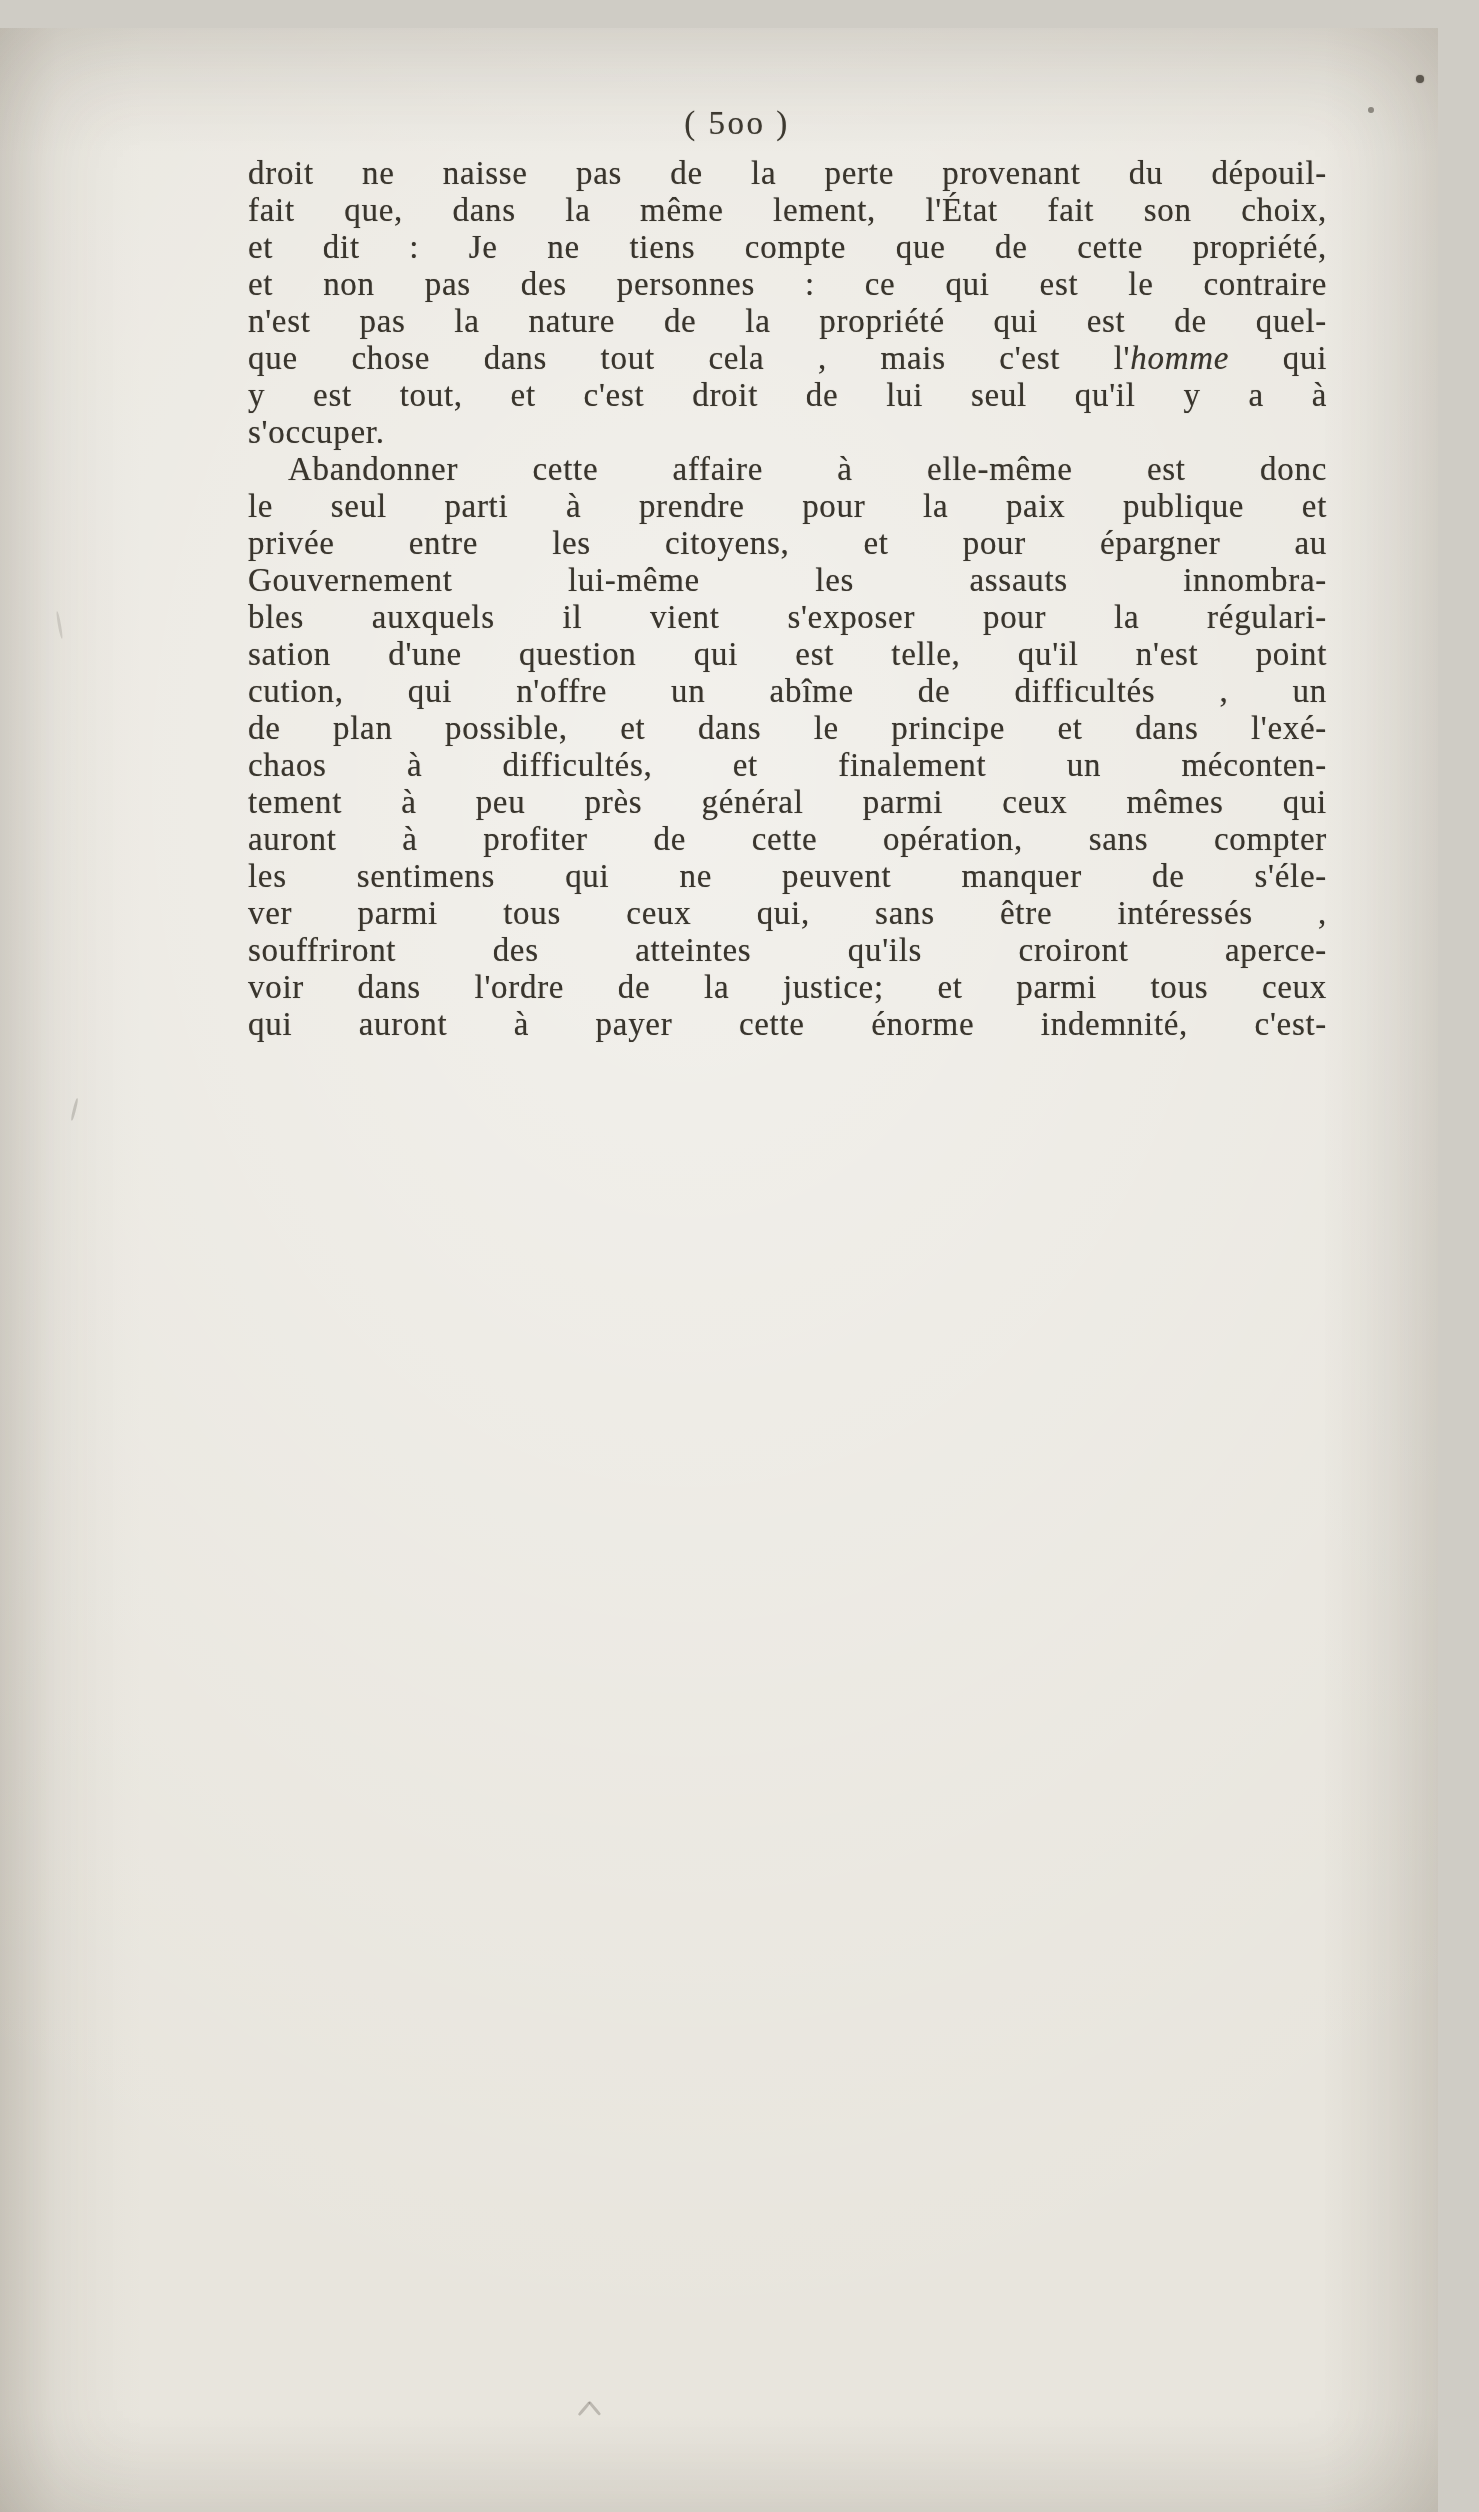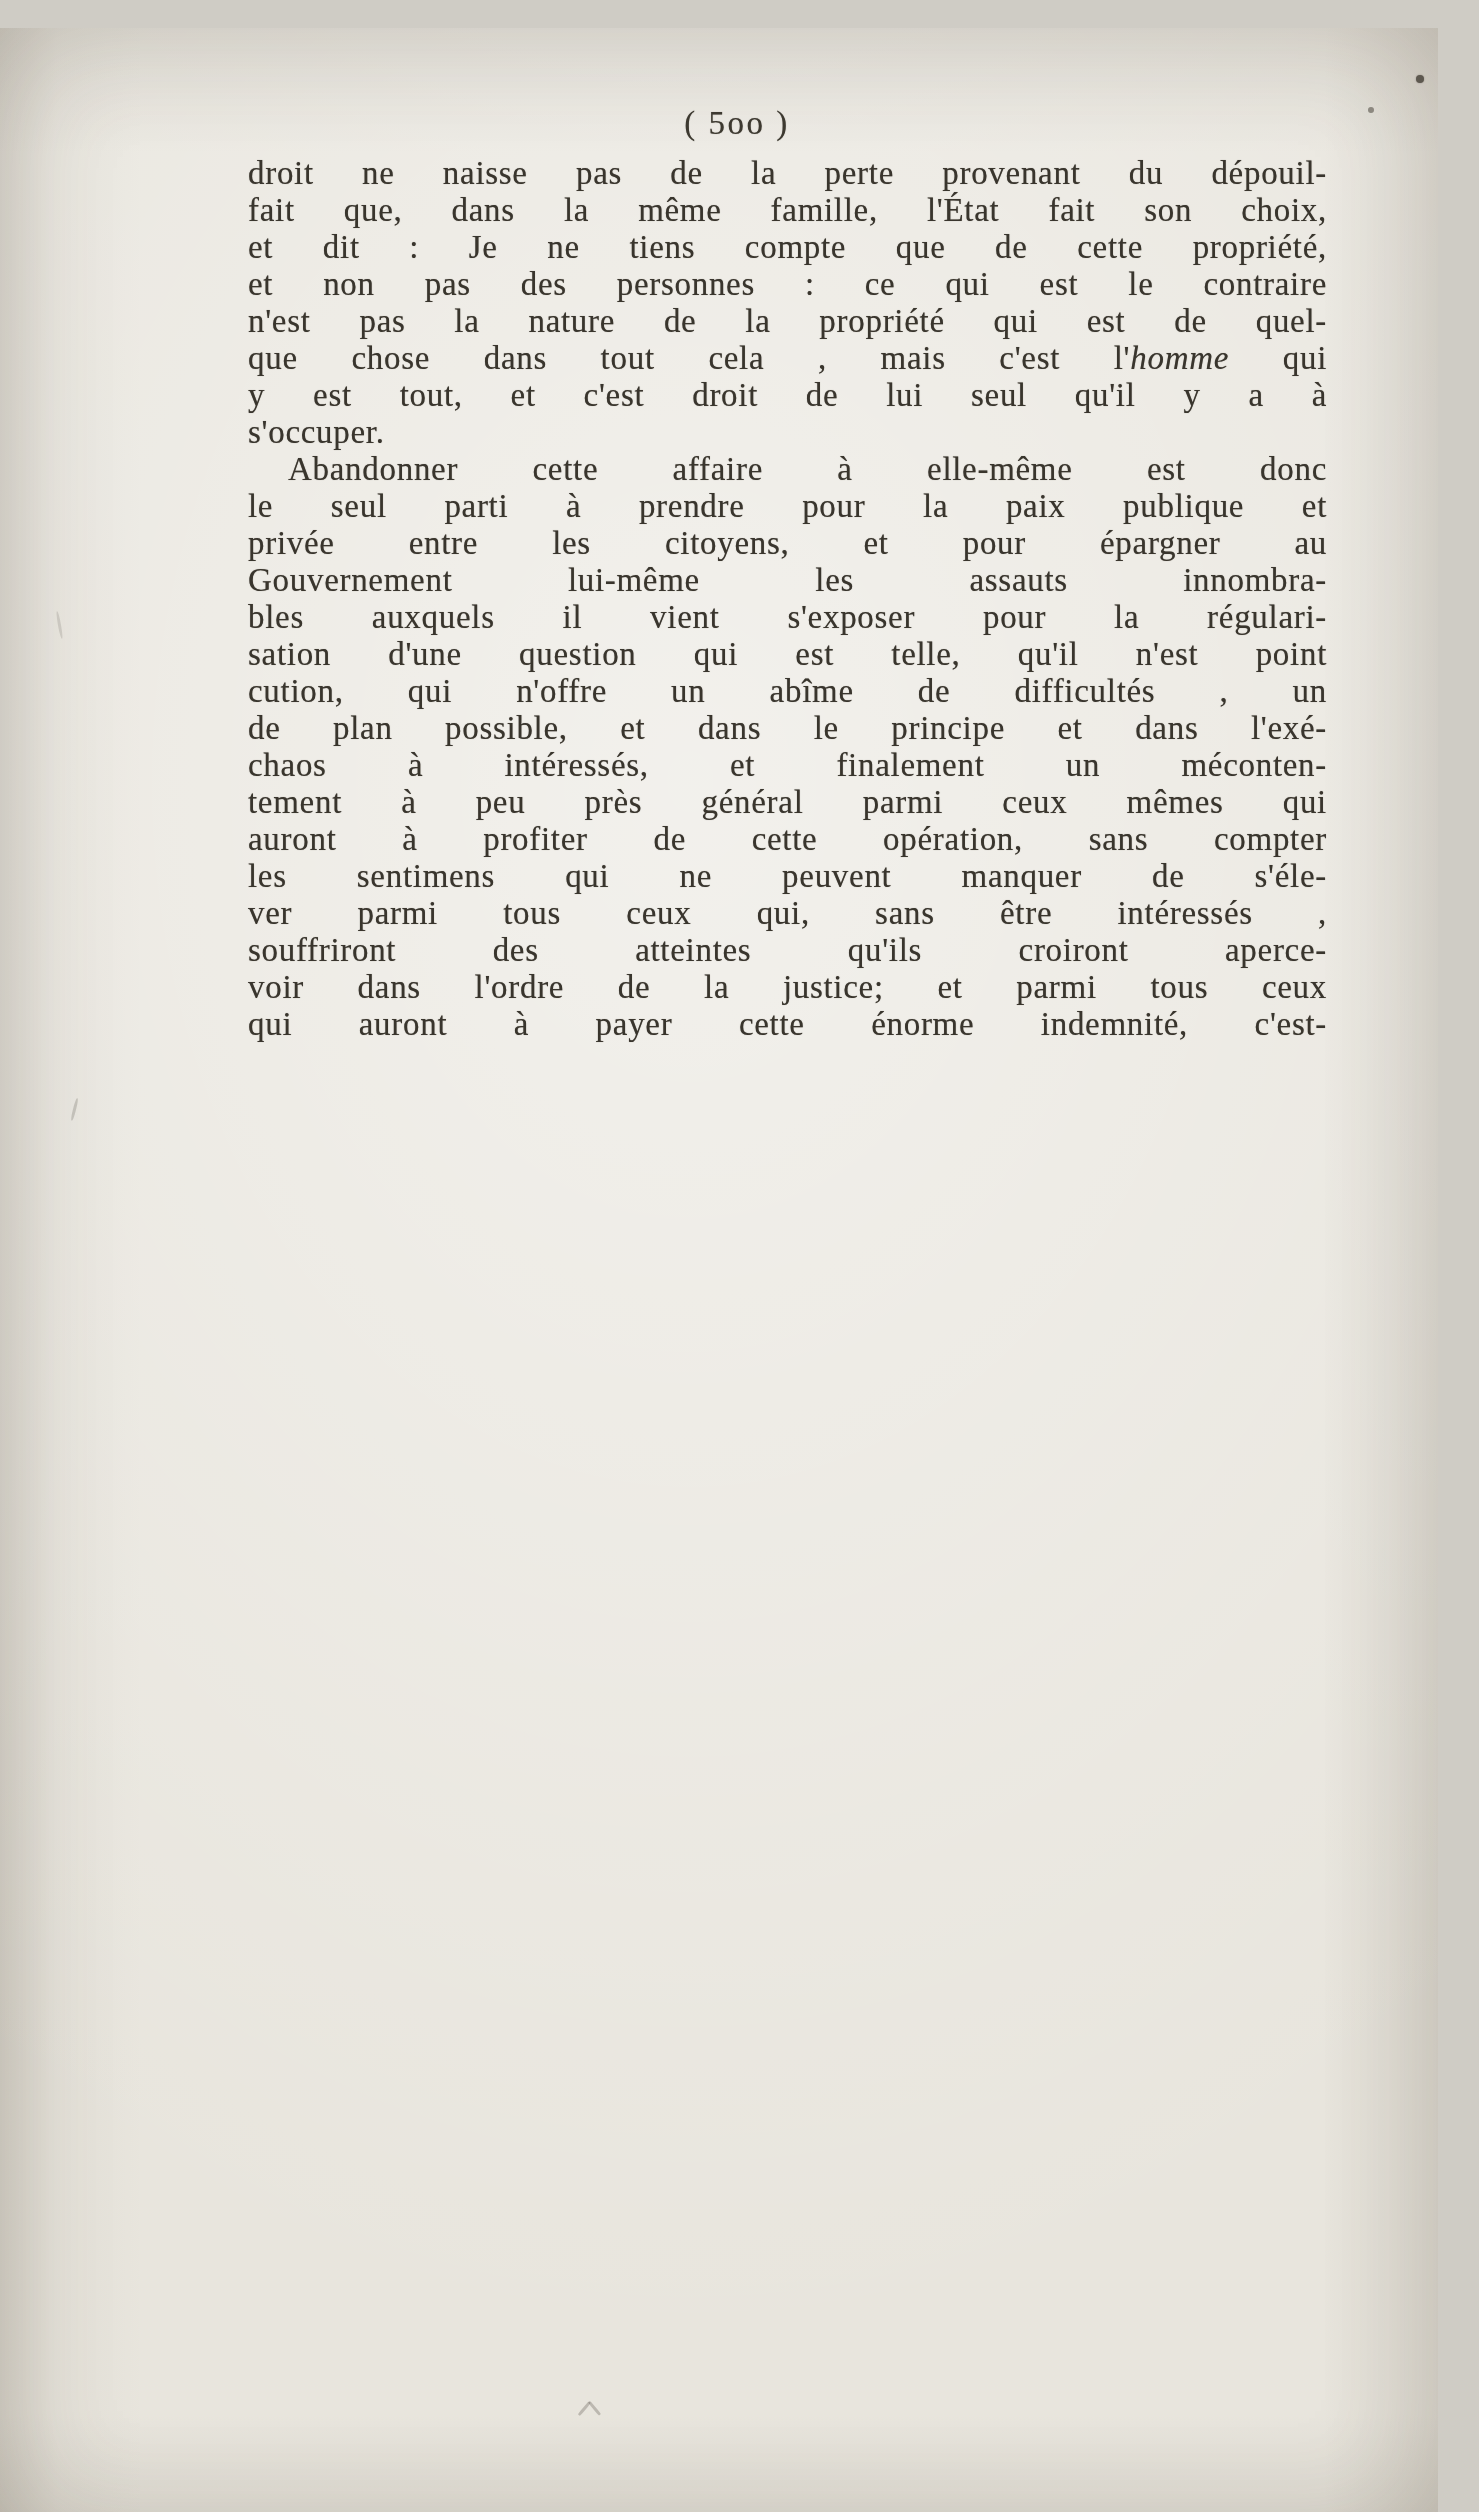--- a/index.html
+++ b/index.html
@@ -64,36 +64,36 @@
   .speck5 { top: 2372px; left: 593px; width: 2.5px;  height: 16.7px; opacity: 0.28; border-radius: 30%; transform: rotate(-40deg); }
   .speck6 { top: 583px; left: 58px;  width: 3.3px;  height: 28px; opacity: 0.16; border-radius: 45%; transform: rotate(-10deg); }
 </style>
 </head>
 <body>
 
 <div class="page">
   <div class="pagenum">( 5oo )</div>
   <div class="textblock">
       <div class="line"><span>droit ne naisse pas de la perte provenant du dépouil-</span></div>
-      <div class="line"><span>fait que, dans la même famille, l'État fait son choix,</span></div>
+      <div class="line"><span>fait que, dans la même lement, l'État fait son choix,</span></div>
       <div class="line"><span>et dit : Je ne tiens compte que de cette propriété,</span></div>
       <div class="line"><span>et non pas des personnes : ce qui est le contraire</span></div>
       <div class="line"><span>n'est pas la nature de la propriété qui est de quel-</span></div>
       <div class="line"><span>que chose dans tout cela , mais c'est l'</span><span class="italic">homme</span><span> qui</span></div>
       <div class="line"><span>y est tout, et c'est droit de lui seul qu'il y a à</span></div>
       <div class="line no-justify"><span>s'occuper.</span></div>
       <div class="line indent"><span>Abandonner cette affaire à elle-même est donc</span></div>
       <div class="line"><span>le seul parti à prendre pour la paix publique et</span></div>
       <div class="line"><span>privée entre les citoyens, et pour épargner au</span></div>
       <div class="line"><span>Gouvernement lui-même les assauts innombra-</span></div>
       <div class="line"><span>bles auxquels il vient s'exposer pour la régulari-</span></div>
       <div class="line"><span>sation d'une question qui est telle, qu'il n'est point</span></div>
       <div class="line"><span>cution, qui n'offre un abîme de difficultés , un</span></div>
       <div class="line"><span>de plan possible, et dans le principe et dans l'exé-</span></div>
-      <div class="line"><span>chaos à intéressés, et finalement un méconten-</span></div>
+      <div class="line"><span>chaos à difficultés, et finalement un méconten-</span></div>
       <div class="line"><span>tement à peu près général parmi ceux mêmes qui</span></div>
       <div class="line"><span>auront à profiter de cette opération, sans compter</span></div>
       <div class="line"><span>les sentimens qui ne peuvent manquer de s'éle-</span></div>
       <div class="line"><span>ver parmi tous ceux qui, sans être intéressés ,</span></div>
       <div class="line"><span>souffriront des atteintes qu'ils croiront aperce-</span></div>
       <div class="line"><span>voir dans l'ordre de la justice; et parmi tous ceux</span></div>
       <div class="line"><span>qui auront à payer cette énorme indemnité, c'est-</span></div>
     </div>
   <div class="speck speck1"></div>
   <div class="speck speck2"></div>

